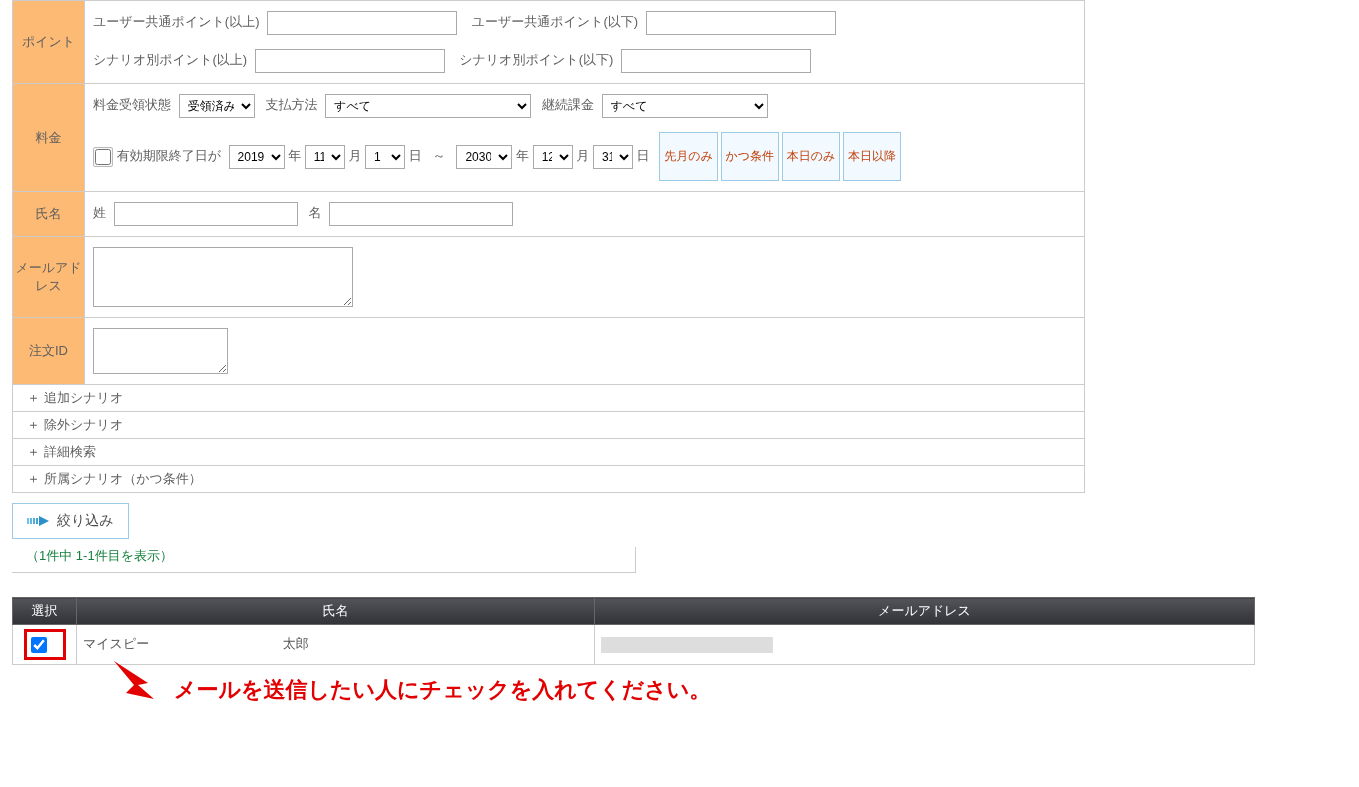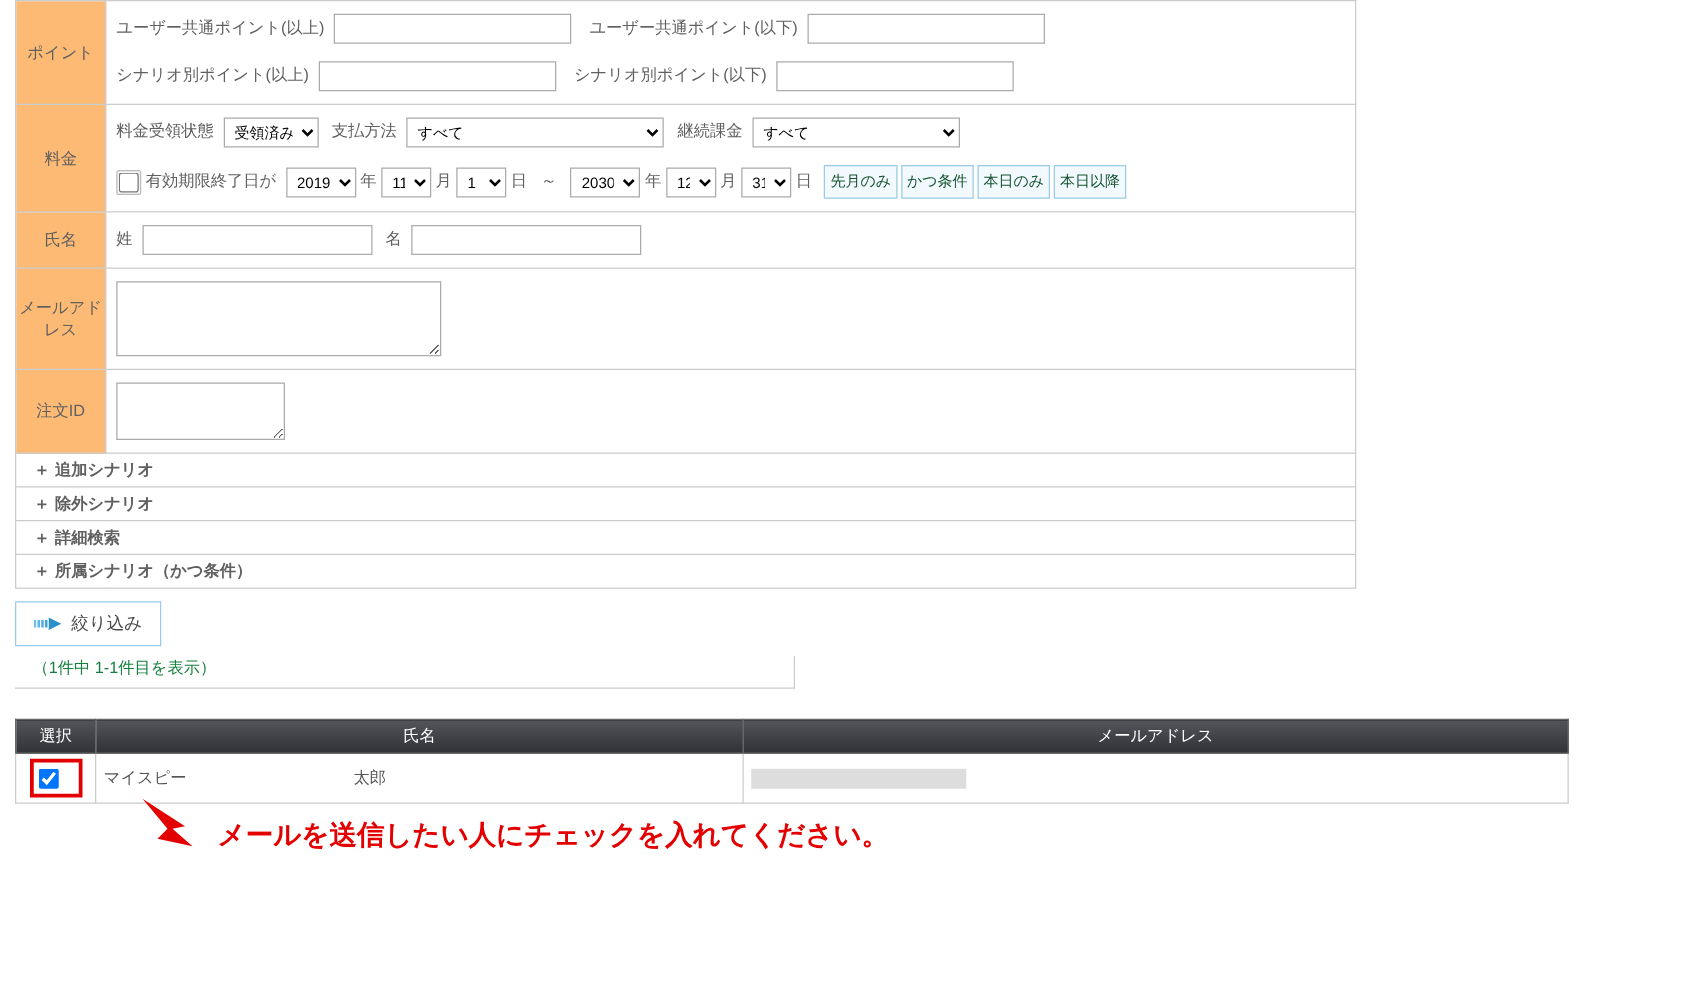--- a/index.html
+++ b/index.html
@@ -64,43 +64,43 @@
   select.sel.s-status { width: 76px; }
   select.sel.s-pay { width: 206px; }
   select.sel.s-sub { width: 166px; }
   select.sel.s-year { width: 56px; }
   select.sel.s-mon { width: 40px; }
   select.sel.s-day { width: 40px; }
   select.sel.s-disp { width: 54px; }
   .btn-date {
     border: 1px solid #9bcbe6;
     background: #f2faff;
-    color: #14532d;
+    color: #c2410c;
     font-size: 12px;
-    padding: 4px 4px;
+    padding: 15px 4px;
     cursor: pointer;
     margin-left: -1px;
   }
   input[type="checkbox"] {
     width: 16px; height: 16px;
     vertical-align: middle;
   }
   .checkbox-frame {
     display: inline-block;
     border: 1px solid #bbb;
     border-radius: 2px;
     background: #f6f6f6;
     padding: 1px;
     vertical-align: middle;
   }
   .checkbox-frame input { display:block; }
 
   .collapse-row td {
     padding: 4px 14px !important;
-    font-weight: bold;
+    font-weight: normal;
     color: #303030;
     cursor: pointer;
   }
   .collapse-row td .plus { margin-right: 4px; }
 
   .action-btn {
     display: inline-flex;
     align-items: center;
     gap: 6px;
     border: 1px solid #9bcbe6;

